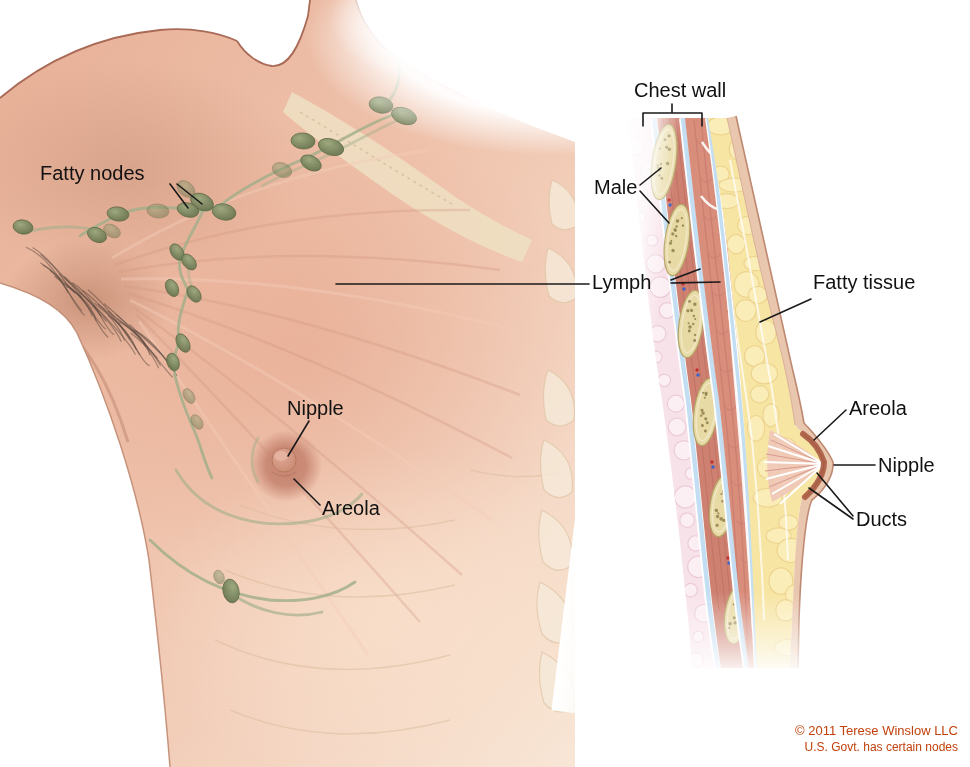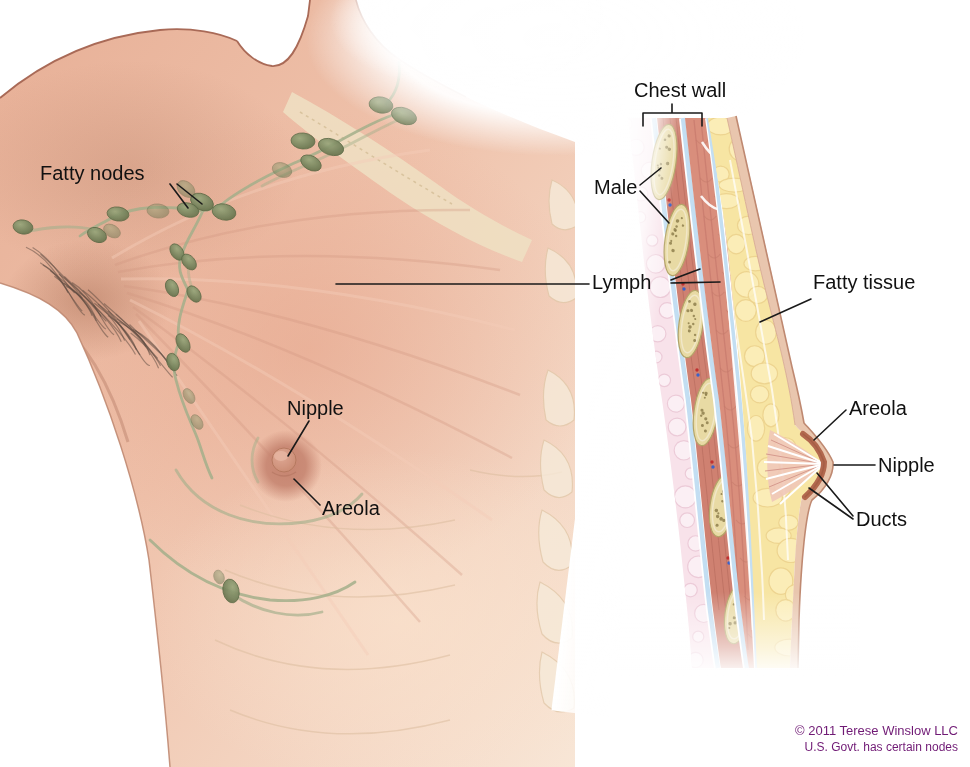--- a/index.html
+++ b/index.html
@@ -2,21 +2,21 @@
 <html><head>
 <meta charset="utf-8">
 <style>
   html,body{margin:0;padding:0;background:#fff;}
   #stage{position:relative;width:970px;height:767px;background:#fff;overflow:hidden;
          font-family:"Liberation Sans",sans-serif;}
   #art{position:absolute;left:0;top:0;}
   .lbl{position:absolute;font-size:20px;color:#111;white-space:nowrap;line-height:1;}
   .title{position:absolute;left:557px;top:20px;transform:translateX(-50%);
          font-size:21px;font-weight:bold;color:#000;white-space:nowrap;}
-  .credit{position:absolute;right:12px;top:723px;text-align:right;color:#701a75;
+  .credit{position:absolute;right:12px;top:723px;text-align:right;color:#c2410c;
           font-size:13px;line-height:1.3;}
   .credit .l2{font-size:12px;}
 </style>
 </head>
 <body>
 
 <div id="stage">
 
 <svg id="art" width="970" height="767" viewBox="0 0 970 767">
   <defs>

